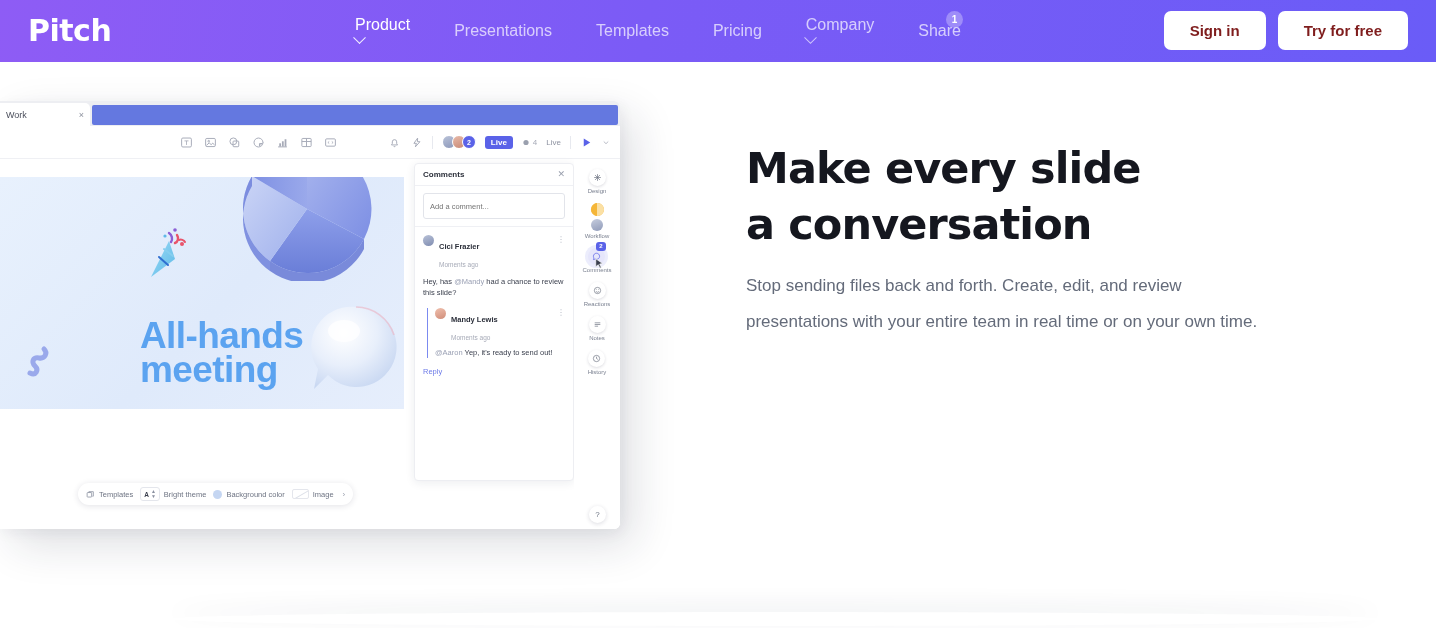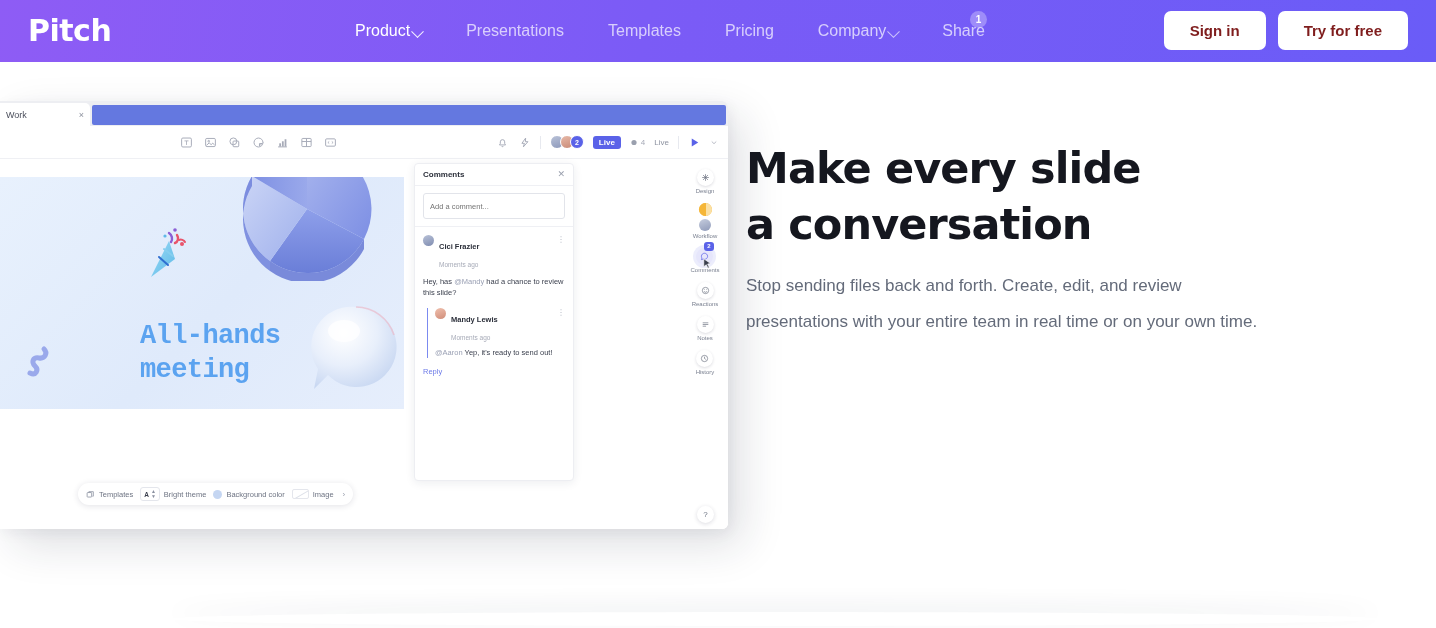--- a/index.html
+++ b/index.html
@@ -21,26 +21,27 @@
     position: absolute; left: 28px; top: 16px;
     color: #ffffff; font-size: 30px; font-weight: 700;
     letter-spacing: -0.5px; line-height: 30px;
     font-family: "DejaVu Sans", sans-serif;
   }
   .nav-links {
     position: absolute; left: 355px; top: 0; height: 62px;
     display: flex; align-items: center; gap: 0px;
   }
   .nav-item {
-    display: flex; align-items: flex-end; gap: 3px;
+    display: flex; align-items: flex-start; gap: 3px;
     color: rgba(255,255,255,0.70);
     font-size: 16px; line-height: 16px;
     padding: 0 22px 0 0; margin-right: 22px;
     cursor: pointer; white-space: nowrap;
     position: relative;
+    flex-direction: column;
   }
   .nav-item.active { color: #ffffff; }
   .nav-item .caret {
     width: 9px; height: 9px; display: inline-block;
     border-right: 1.6px solid currentColor;
     border-bottom: 1.6px solid currentColor;
     transform: rotate(45deg) translate(-2px,-2px);
     opacity: .9;
   }
   .jobs-badge {
@@ -72,21 +73,21 @@
   }
   .hero-sub {
     margin-top: 16px;
     font-size: 17px; color: #646B7A; line-height: 36px;
     max-width: 540px;
   }
 
   
   .app-shell {
     position: absolute; left: 0; top: 101px;
-    width: 728px; height: 428px;
+    width: 620px; height: 428px;
     background: #ffffff;
     border-radius: 0 6px 6px 0;
     box-shadow: 14px 16px 44px rgba(30,34,60,0.14), 2px 4px 14px rgba(30,34,60,0.06);
     overflow: hidden;
   }
   .browser-bar {
     position: relative; height: 25px;
     background: #EDEEF2;
     display: flex; align-items: flex-end;
   }
@@ -144,23 +145,23 @@
 
   
   .slide {
     position: absolute; left: 0; top: 18px;
     width: 404px; height: 232px;
     background: linear-gradient(135deg,#E8F1FD 0%, #DFEAFB 55%, #E6EEFC 100%);
     overflow: hidden;
   }
   .slide-title {
     position: absolute; left: 140px; top: 142px;
-    font-size: 27px; font-weight: 700; color: #5BA3F0;
+    font-size: 37px; font-weight: 700; color: #5BA3F0;
     line-height: 34px; letter-spacing: -0.6px;
-    font-family: Liberation Mono, monospace;
+    font-family: Liberation Sans, sans-serif;
   }
   .pie3d { position: absolute; right: 22px; top: -46px; width: 150px; height: 150px; }
   .bubble3d { position: absolute; right: -4px; top: 120px; width: 104px; height: 104px; }
   .confetti { position: absolute; left: 135px; top: 42px; width: 68px; height: 68px; }
   .squig { position: absolute; left: 24px; top: 158px; width: 54px; height: 44px; }
 
   
   .slide-ctl {
     position: absolute; left: 78px; top: 324px;
     height: 22px; background: #ffffff; border-radius: 11px;

